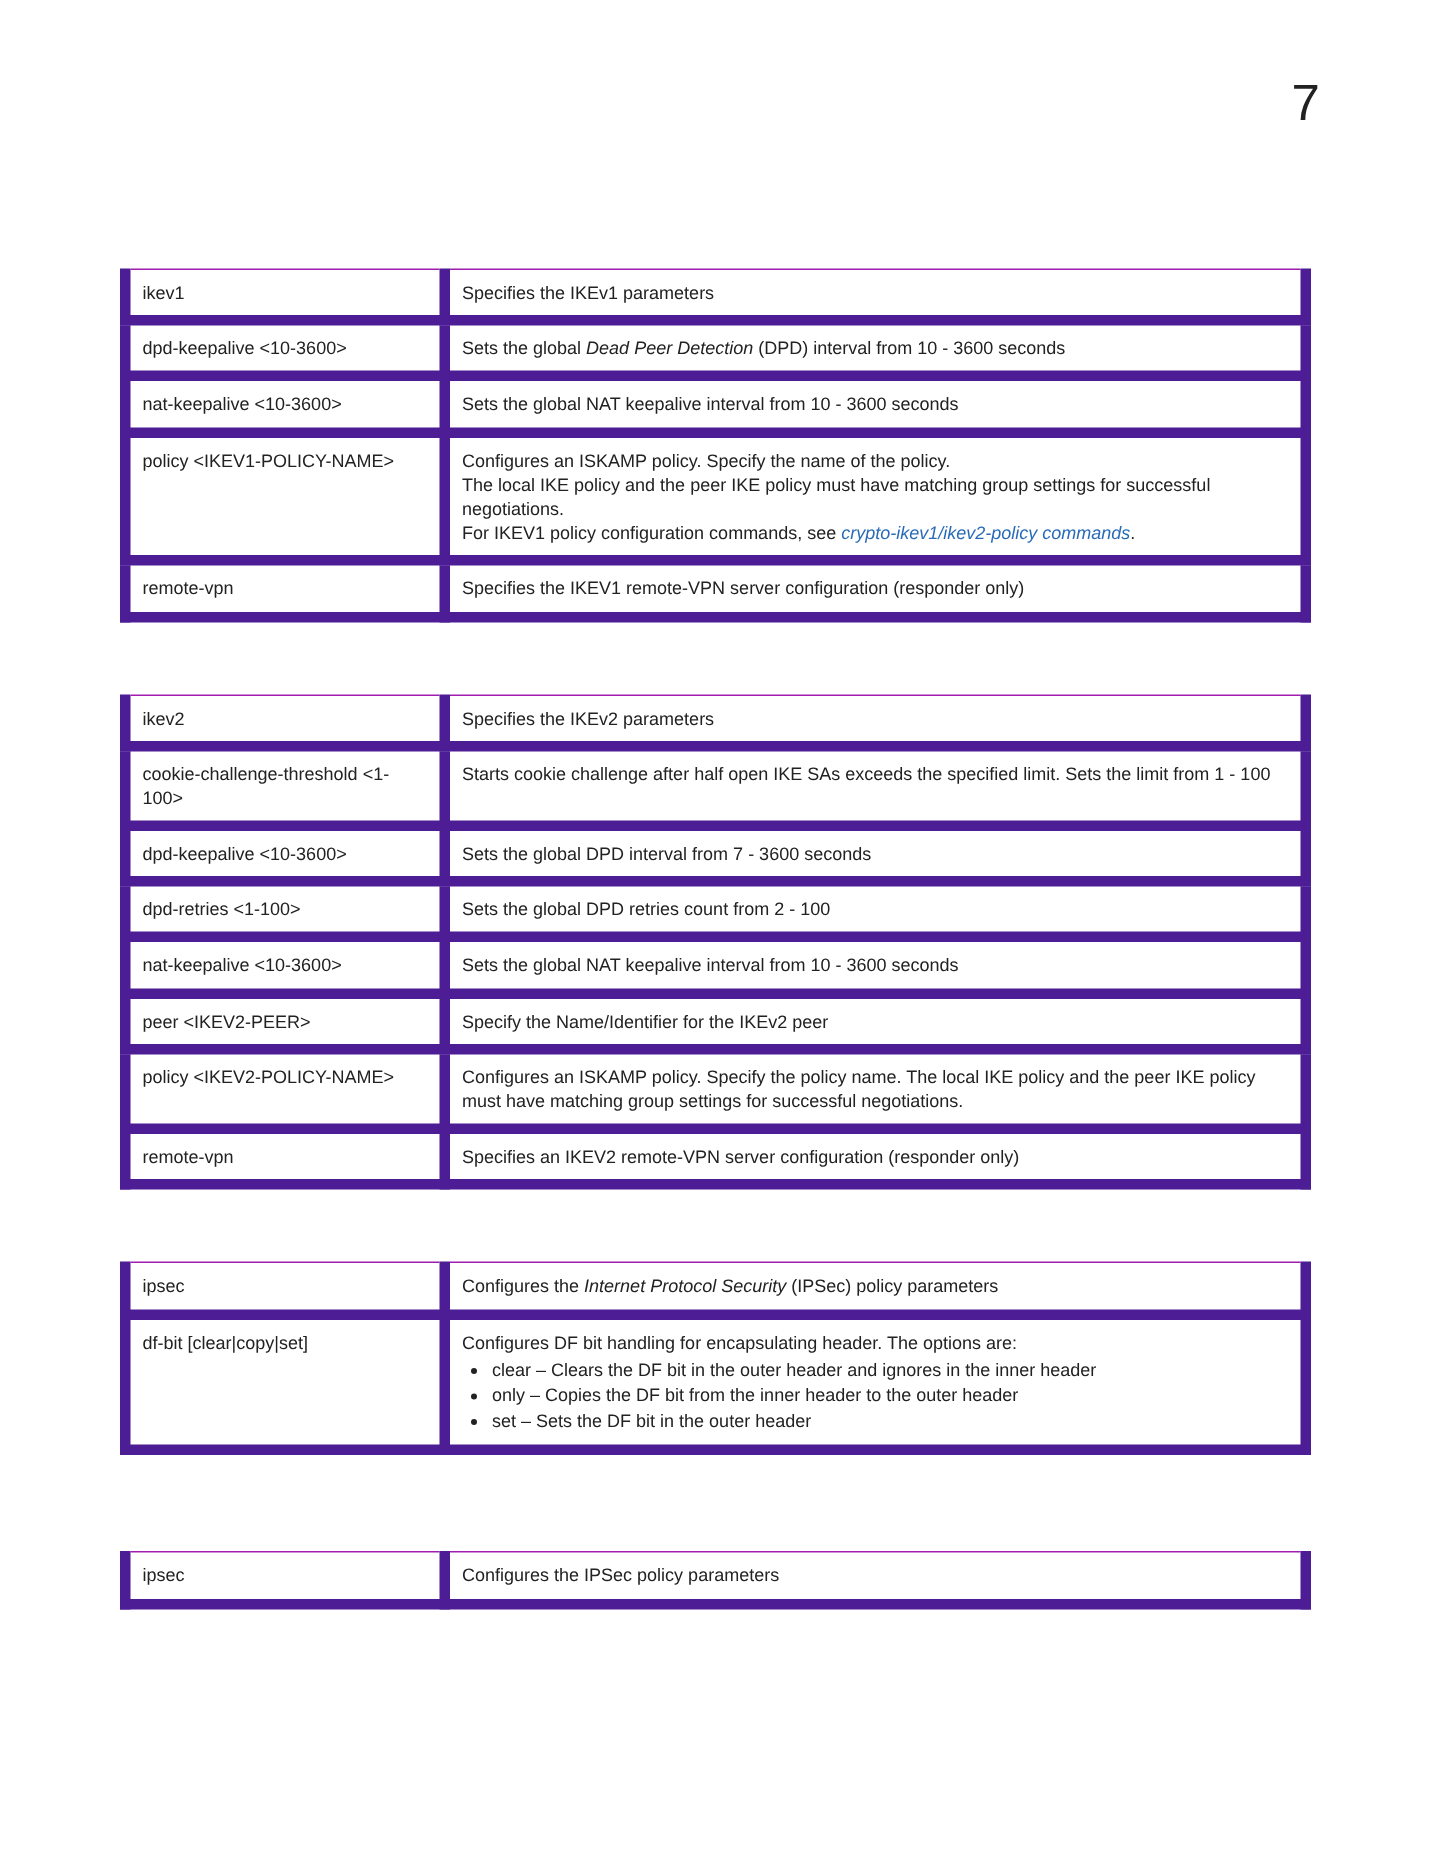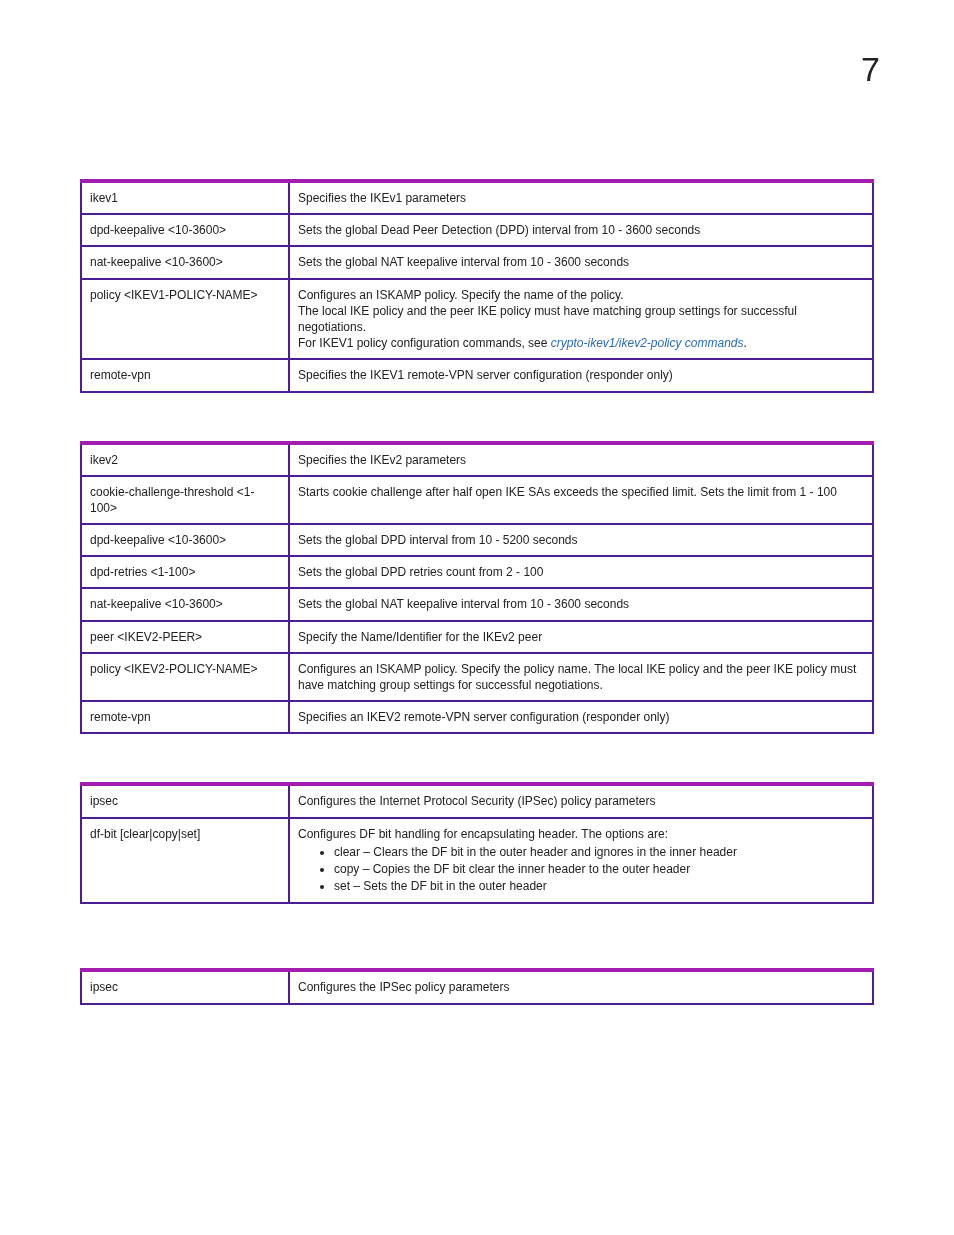--- a/index.html
+++ b/index.html
@@ -24,43 +24,43 @@
     color: #222;
     margin-bottom: 90px;
     margin-right: -6px;
   }
   table.doc-table {
     width: 100%;
     border-collapse: collapse;
     margin-bottom: 48px;
   }
   table.doc-table tr td {
-    border: 2px solid #4c1d95;
+    border: 7px solid #4c1d95;
     padding: 7px 8px 7px 8px;
     vertical-align: top;
     font-size: 12px;
     line-height: 1.35;
   }
   table.doc-table tr td:first-child {
     width: 190px;
   }
   table.doc-table tr.trow-head td {
-    border-top: 4px solid #a21caf;
+    border-top: 1px solid #a21caf;
   }
   .link {
     color: #2a6bb8;
     font-style: italic;
   }
-  .ital { }
+  .ital { font-style: italic; }
   ul.bullets {
     margin: 2px 0 0 0;
     padding-left: 20px;
   }
   ul.bullets li {
-    margin: 0 0 1px 16px;
+    margin: 0 0 1px 0;
   }
   table.doc-table.compact {
     margin-bottom: 64px;
   }
 </style>
 </head>
 <body>
 
 <div class="page">
 
@@ -96,21 +96,21 @@
         <tr class="trow-head">
       <td>ikev2</td>
       <td>Specifies the IKEv2 parameters</td>
     </tr>
     <tr>
       <td>cookie-challenge-threshold &lt;1-100&gt;</td>
       <td>Starts cookie challenge after half open IKE SAs exceeds the specified limit. Sets the limit from 1 - 100</td>
     </tr>
     <tr>
       <td>dpd-keepalive &lt;10-3600&gt;</td>
-      <td>Sets the global DPD interval from 10 - 5200 seconds</td>
+      <td>Sets the global DPD interval from 7 - 3600 seconds</td>
     </tr>
     <tr>
       <td>dpd-retries &lt;1-100&gt;</td>
       <td>Sets the global DPD retries count from 2 - 100</td>
     </tr>
     <tr>
       <td>nat-keepalive &lt;10-3600&gt;</td>
       <td>Sets the global NAT keepalive interval from 10 - 3600 seconds</td>
     </tr>
     <tr>
@@ -132,21 +132,21 @@
   <table class="doc-table compact">
     <tbody>
         <tr class="trow-head">
       <td>ipsec</td>
       <td>Configures the <span class="ital">Internet Protocol Security</span> (IPSec) policy parameters</td>
     </tr>
     <tr>
       <td>df-bit [clear|copy|set]</td>
       <td>Configures DF bit handling for encapsulating header. The options are:<ul class="bullets">
               <li>clear – Clears the DF bit in the outer header and ignores in the inner header</li>
-              <li>copy – Copies the DF bit clear the inner header to the outer header</li>
+              <li>only – Copies the DF bit from the inner header to the outer header</li>
               <li>set – Sets the DF bit in the outer header</li>
             </ul></td>
     </tr>
   </tbody>
     </table>
 
   <table class="doc-table">
     <tbody>
         <tr class="trow-head">
       <td>ipsec</td>

